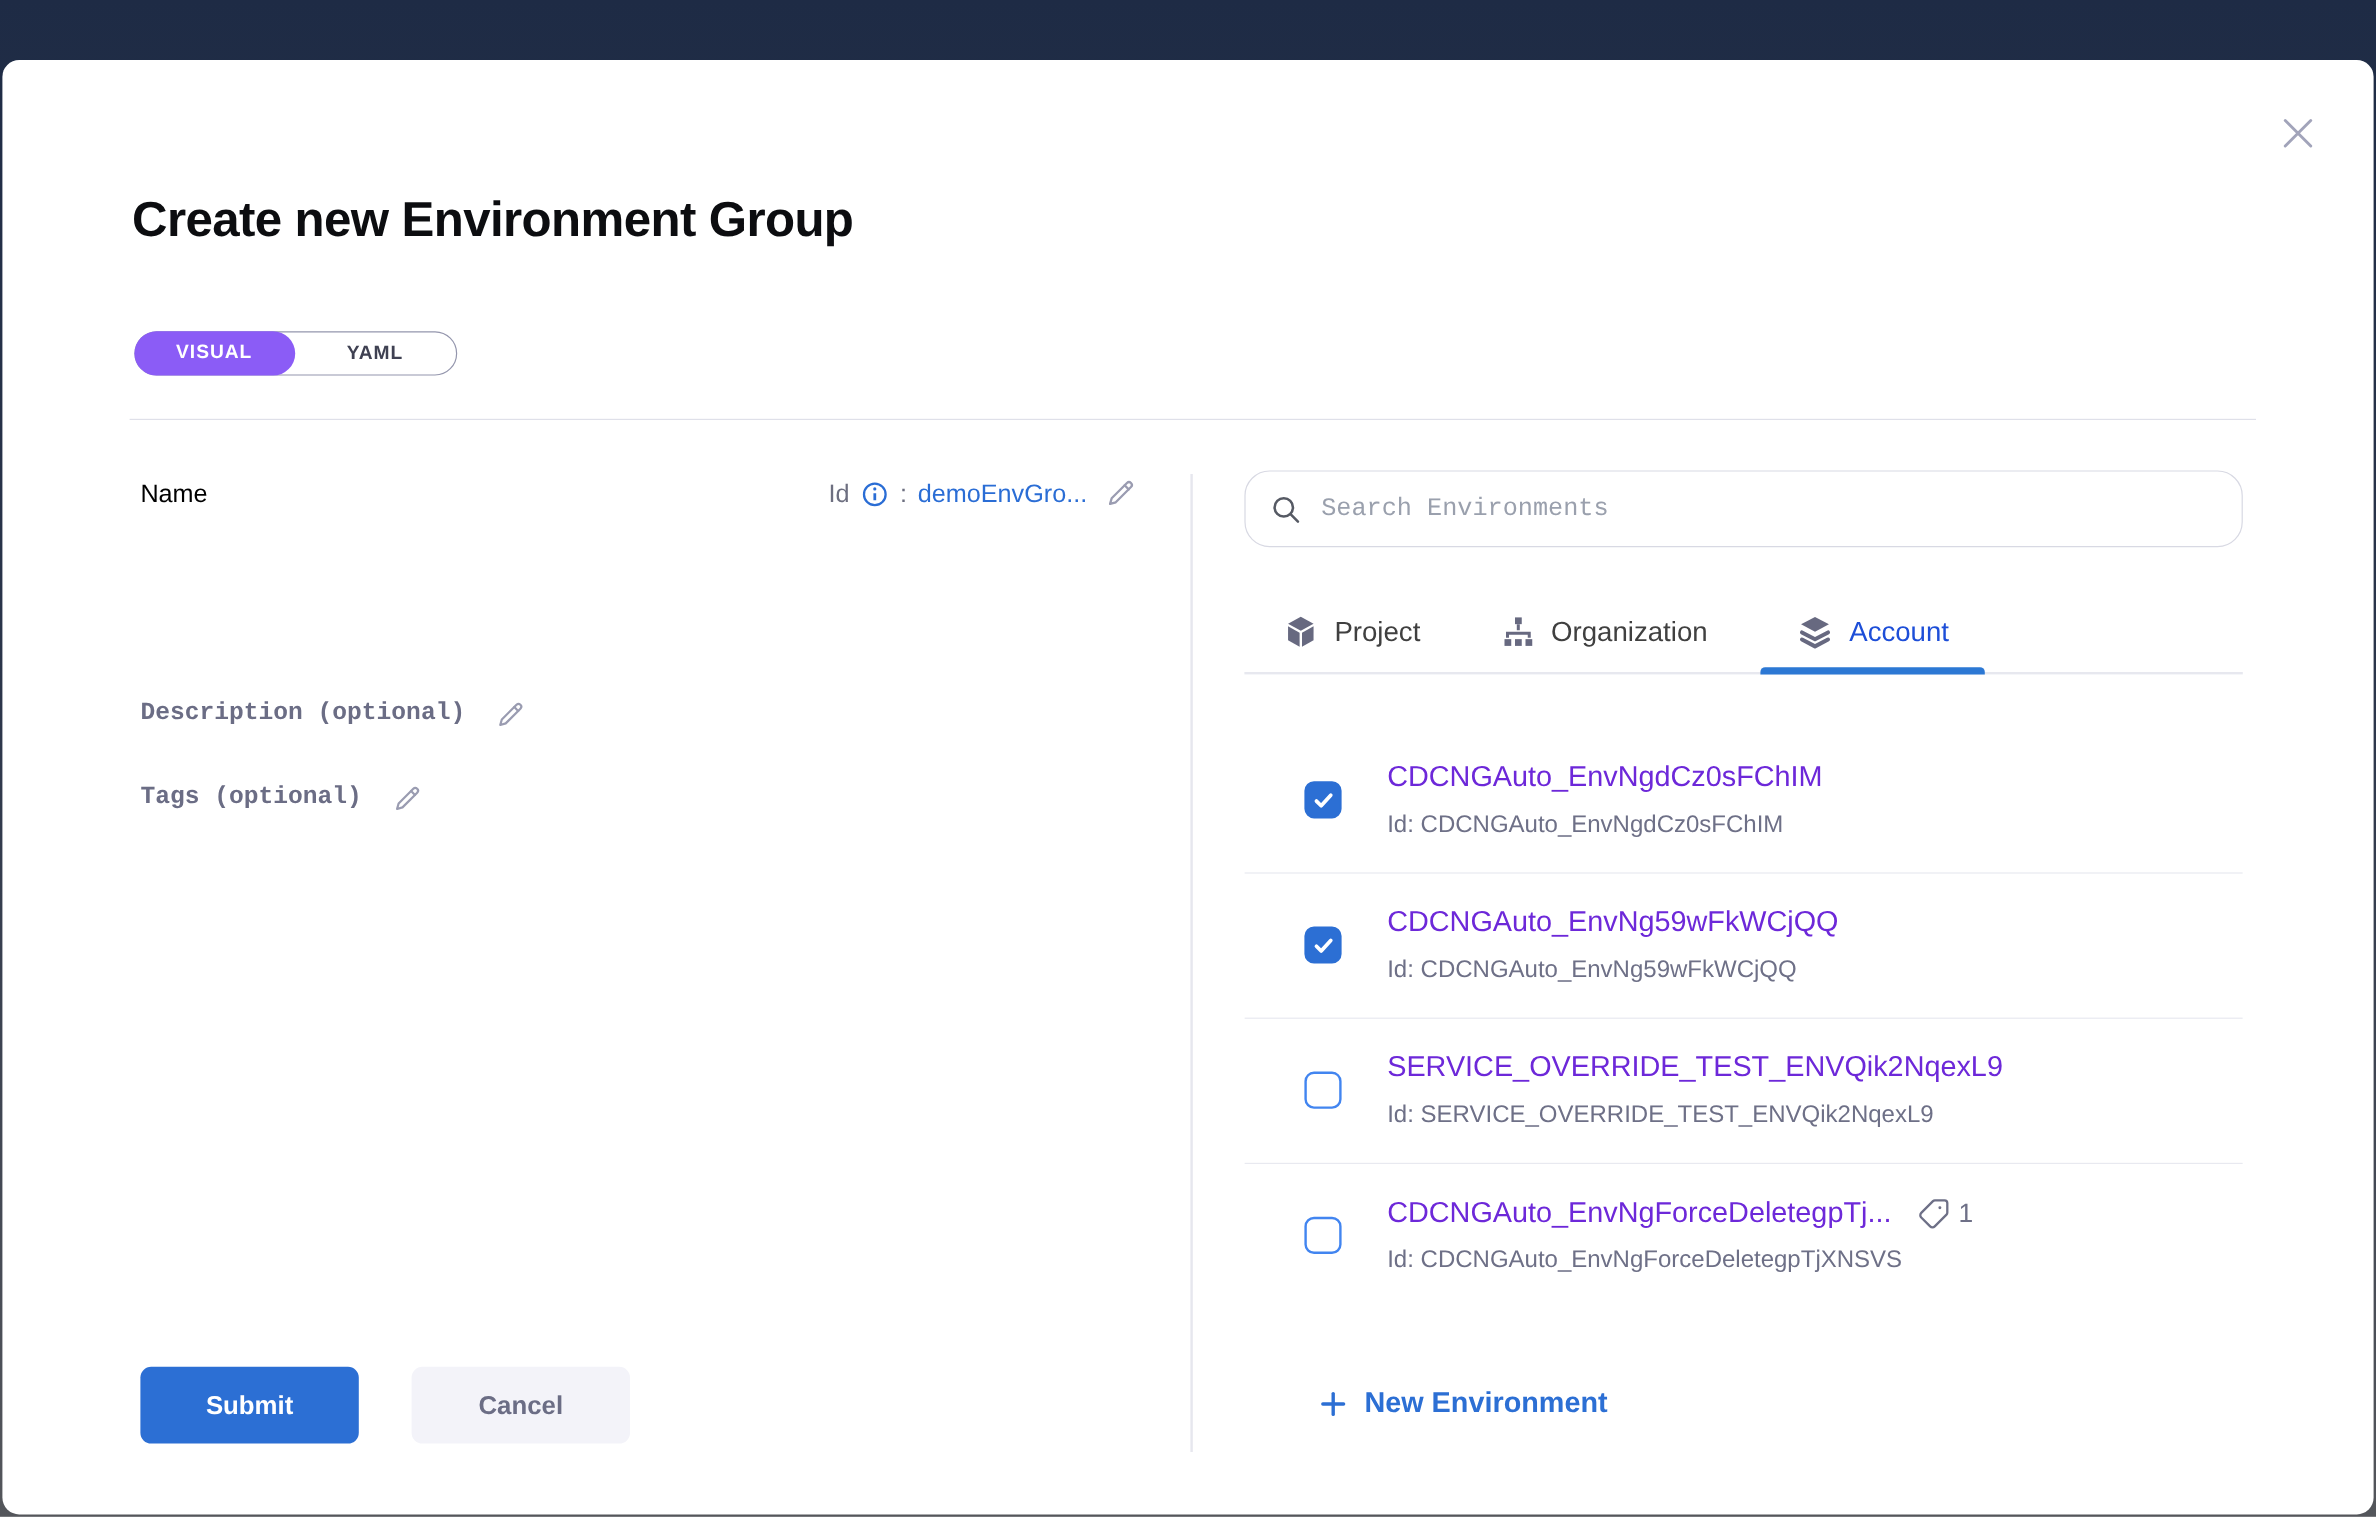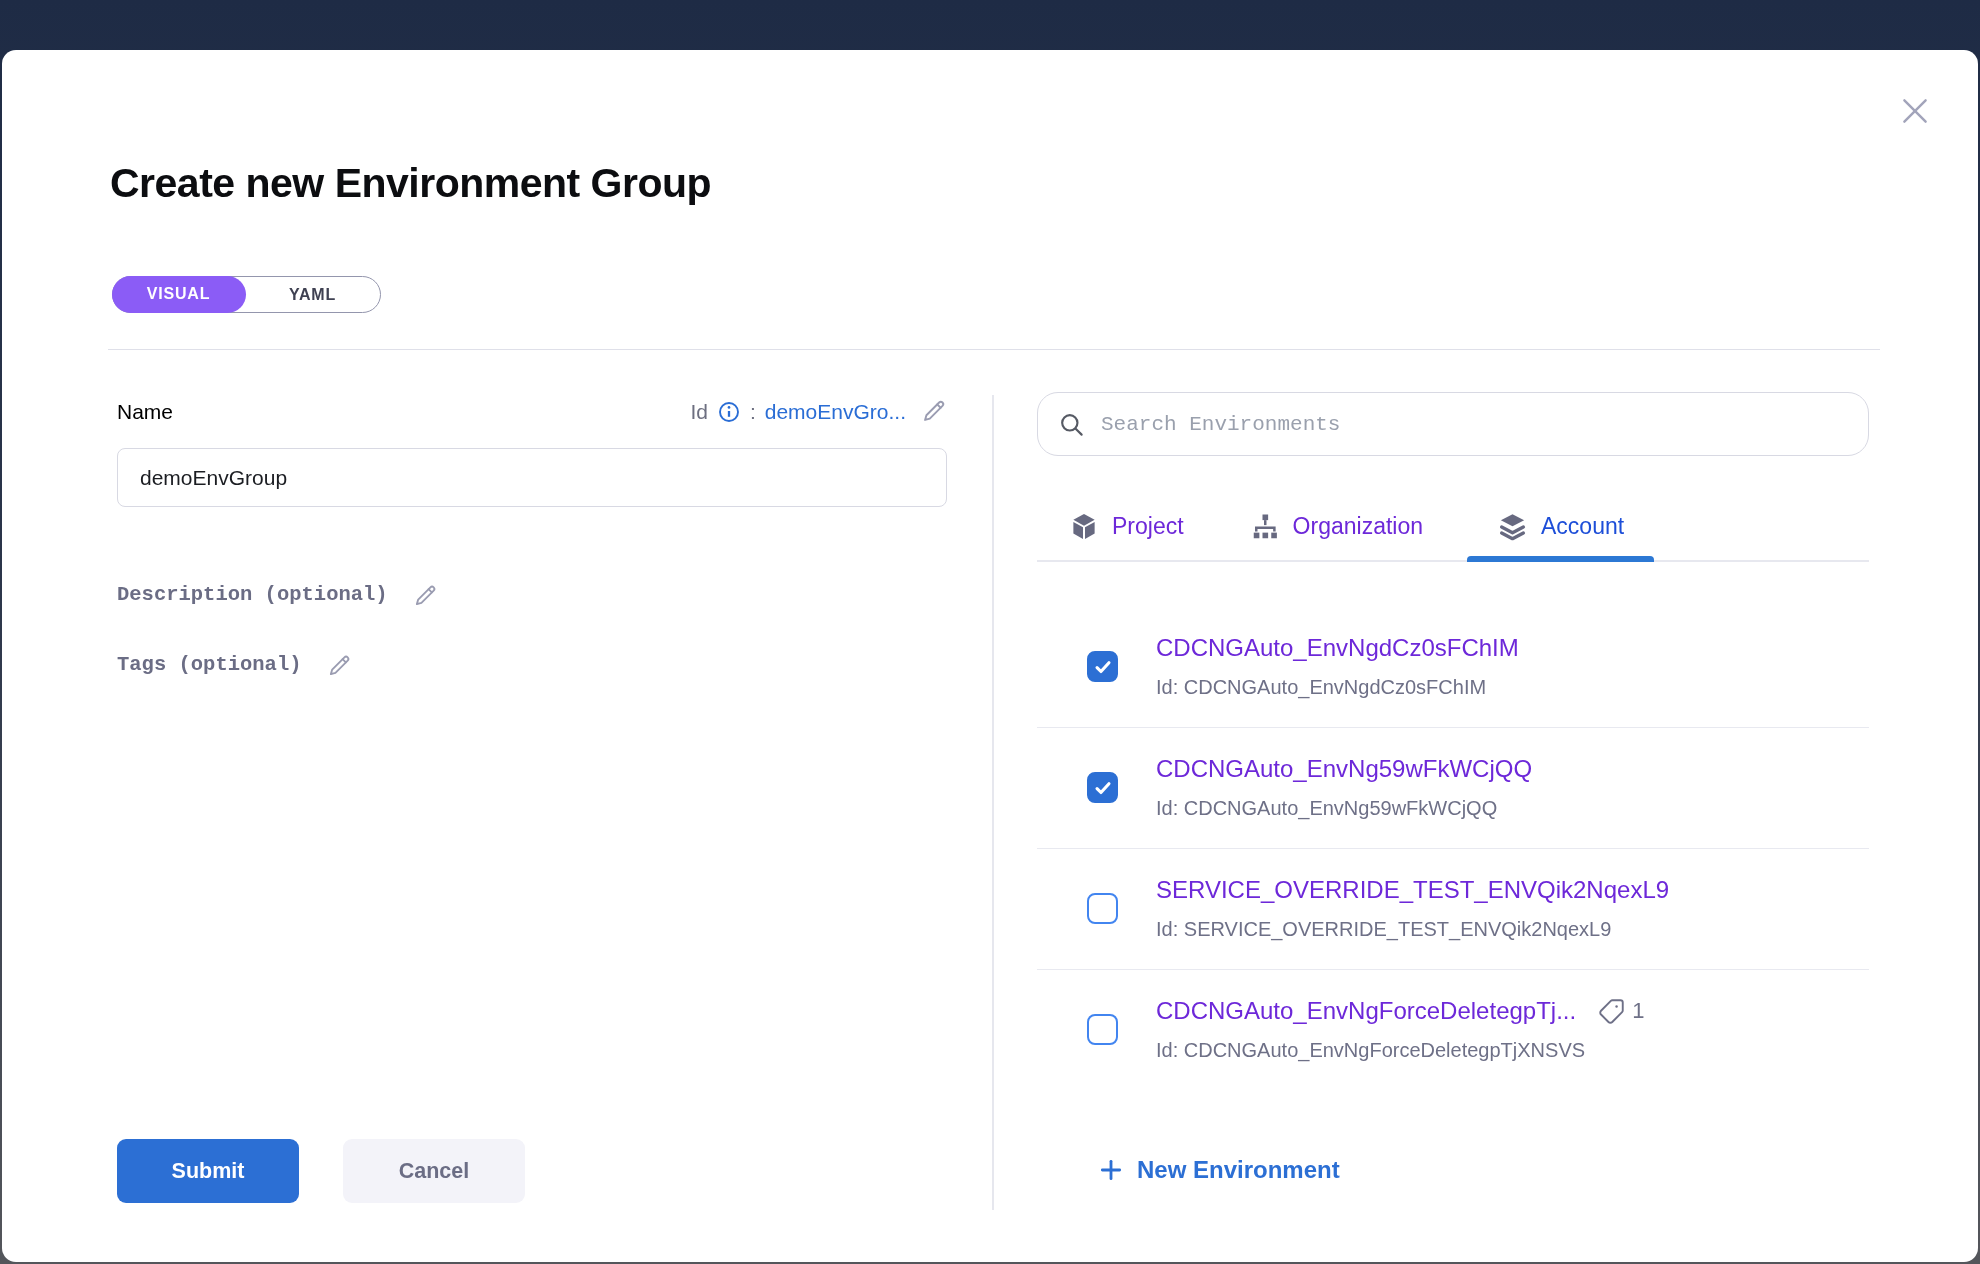--- a/index.html
+++ b/index.html
@@ -65,21 +65,21 @@
     padding:0 20px; background:#fff;font-family:Liberation Mono, monospace;
   }
   .search-input { border:none; outline:none; flex:1; font-family:inherit; font-size:21px; color:#1b1d22; }
   .search-input::placeholder { color:#9aa0ad; }
   .tabs {
     position:absolute; left:1035px; top:443px; width:832px; height:69px;
     display:flex; align-items:center; gap:22px; padding-left:10px;
     border-bottom:2px solid #e7e8ef;
   }
   .tab { position:relative; height:100%; display:flex; align-items:center; gap:13px;
-         padding:0 22px; font-size:23px; color:#6d28d9; cursor:pointer; }
+         padding:0 22px; font-size:23px; color:#404040; cursor:pointer; }
   .tab.selected { color:#1d4ed8; padding:0 30px; }
   .tab.selected::after {
     content:""; position:absolute; left:0; right:0; bottom:-2px; height:6px;
     background:#2c78d4; border-radius:4px 4px 0 0;
   }
   
   .env-list { position:absolute; left:1035px; top:514px; width:832px; height:528px; overflow:hidden; }
   .env-row { display:flex; align-items:center; gap:38px; padding:27px 0 28px 50px;
              border-bottom:1.5px solid #e8e9f0; cursor:pointer; }
   .env-row:first-child { margin-top:43px; }
@@ -138,21 +138,20 @@
       <span class="id-link">demoEnvGro...</span>
       <span class="icon" style="margin-left:5px">
         <svg viewBox="0 0 24 24" width="27" height="27" fill="none" stroke="#9a9cb1" stroke-width="1.7" stroke-linecap="round" stroke-linejoin="round">
           <path d="M4.5 19.5l1.2-4.2L17 4a2.1 2.1 0 0 1 3 3L8.7 18.3l-4.2 1.2z"></path>
             <path d="M15.3 5.7l3 3"></path>
         </svg>
       </span>
     </span>
   </div>
 
-  <input class="name-input" type="text" value="demoEnvGroup" style="">
 
   <div class="opt-row desc">
     <span class="opt-label">Description (optional)</span>
     <span class="icon">
       <svg viewBox="0 0 24 24" width="26" height="26" fill="none" stroke="#9a9cb1" stroke-width="1.7" stroke-linecap="round" stroke-linejoin="round">
         <path d="M4.5 19.5l1.2-4.2L17 4a2.1 2.1 0 0 1 3 3L8.7 18.3l-4.2 1.2z"></path>
           <path d="M15.3 5.7l3 3"></path>
       </svg>
     </span>
   </div>

